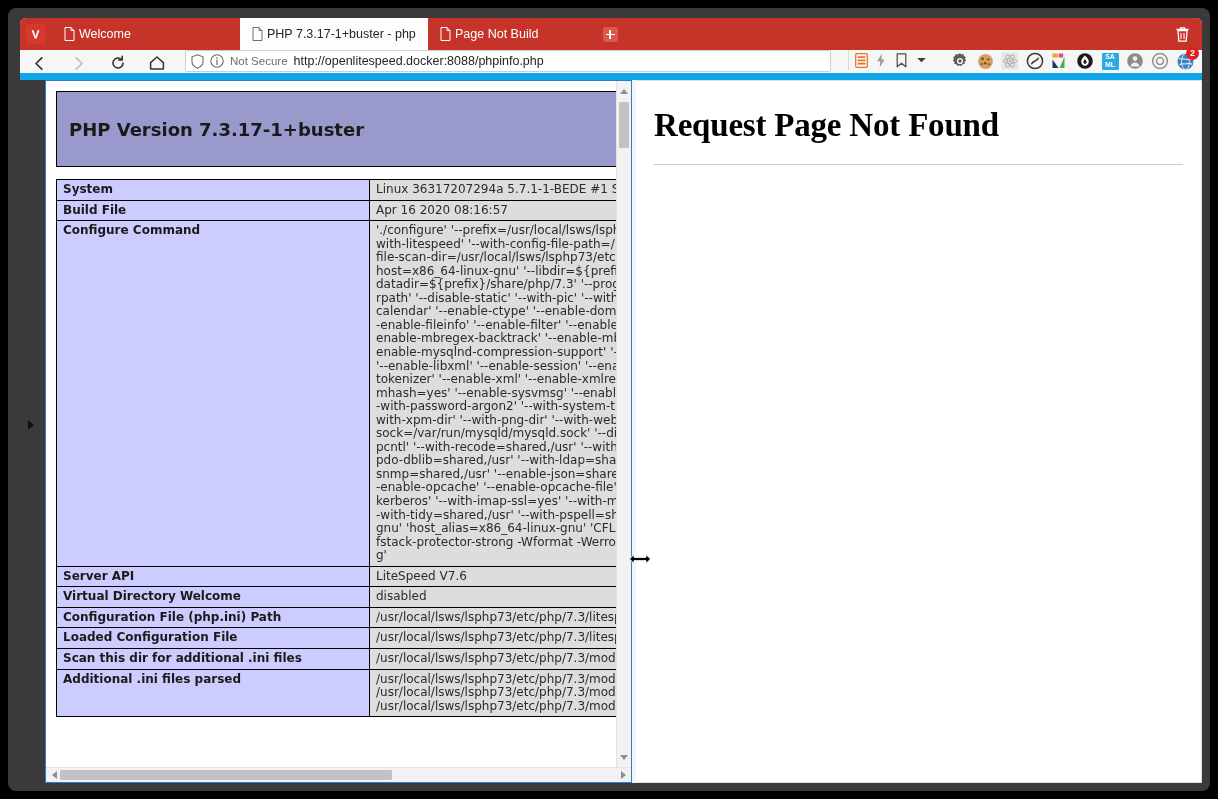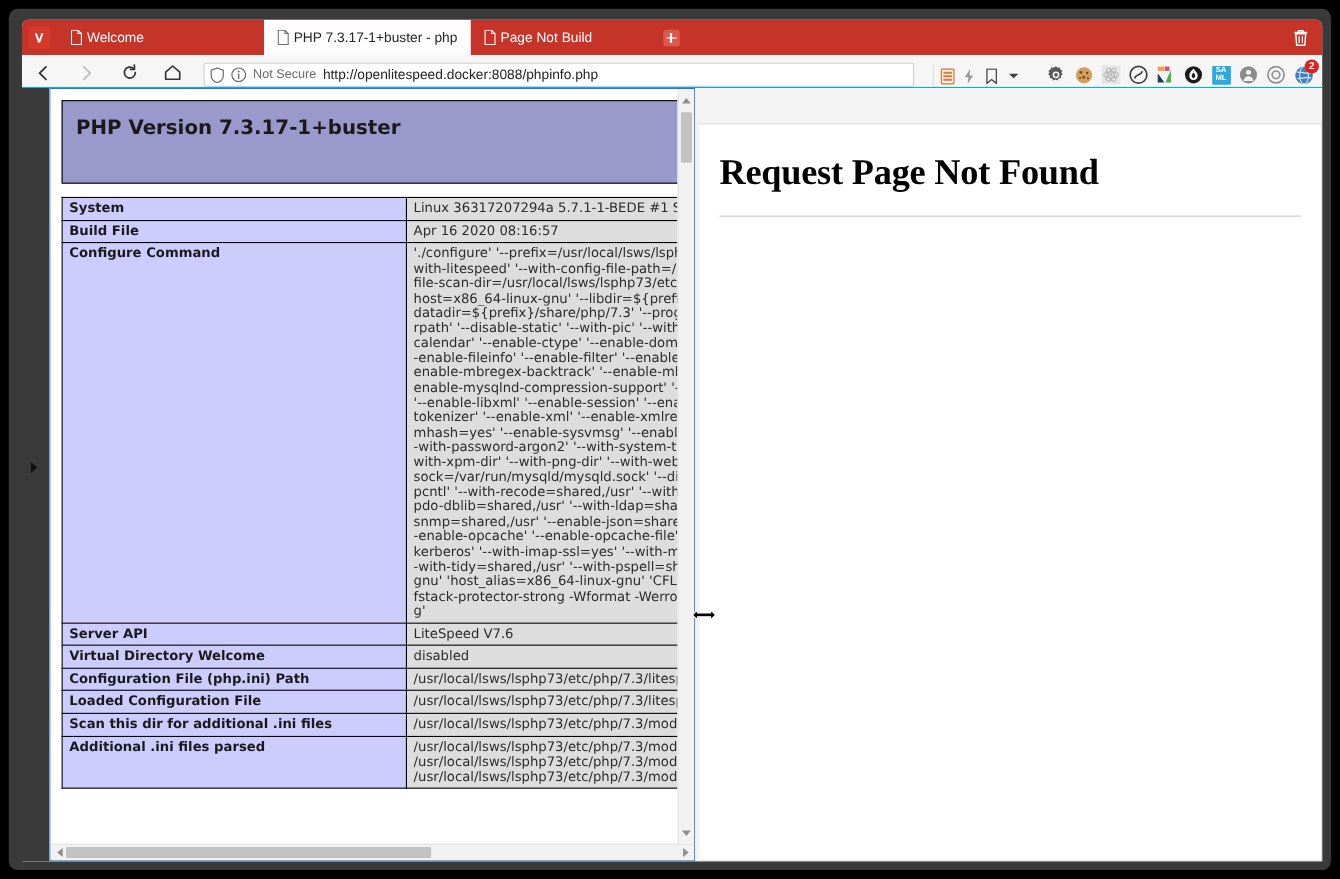--- a/index.html
+++ b/index.html
@@ -95,23 +95,23 @@
   #trash-btn {
     position: absolute; right: 6px; top: 0;
     width: 28px; height: 32px;
     display: flex; align-items: center; justify-content: center;
   }
 
   
   #addressbar {
     height: 30px;
     background: #f6f6f6;
-    border-bottom: 1px solid #0ea5e9;
-    display: flex;
-    align-items: flex-end;
+    border-bottom: 7px solid #0ea5e9;
+    display: flex;
+    align-items: flex-start;
     padding: 0 6px;
     gap: 12px;
   }
   .navbtn {
     width: 27px; height: 26px;
     display: flex; align-items: center; justify-content: center;
     flex: 0 0 auto;
   }
   #urlfield {
     flex: 1 1 auto;
@@ -220,21 +220,20 @@
     cursor: ew-resize;
   }
   #tile-right {
     flex: 1 1 auto;
     border: 1px solid #dddddd;
     border-left: none;
     background: #fff;
     padding: 12px 18px;
     min-width: 0;
     overflow: hidden;
-    margin-top: 32px;
   }
 
   
   #left-viewport {
     flex: 1 1 auto;
     display: flex;
     min-height: 0;
   }
   #php-doc {
     flex: 1 1 auto;
@@ -315,20 +314,21 @@
     width: 940px;
     padding: 4px 10px 0 10px;
     font-family: "DejaVu Sans", sans-serif;
   }
   #php-version-banner {
     background: #9999cc;
     border: 1px solid #000;
     padding: 14px 12px;
     height: 76px;
     display: flex;
+    align-items: center;
     margin-bottom: 12px;
   }
   #php-version-banner h1 {
     margin: 0;
     font-size: 18px;
     font-weight: bold;
     color: #1a1a1a;
   }
   table.phpinfo {
     border-collapse: collapse;

